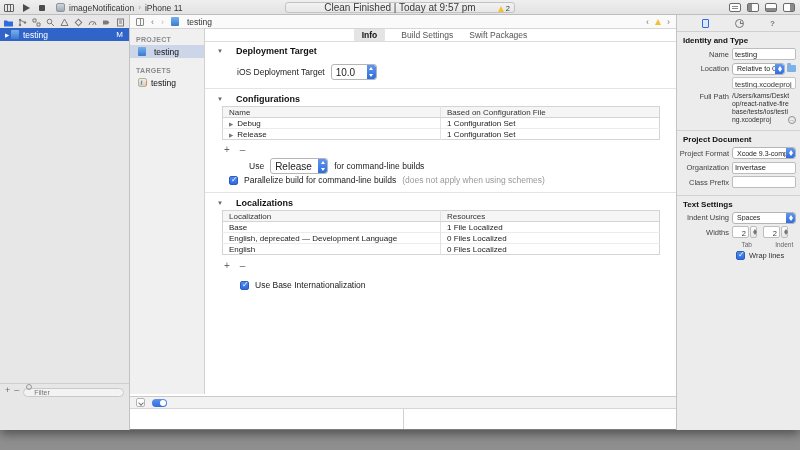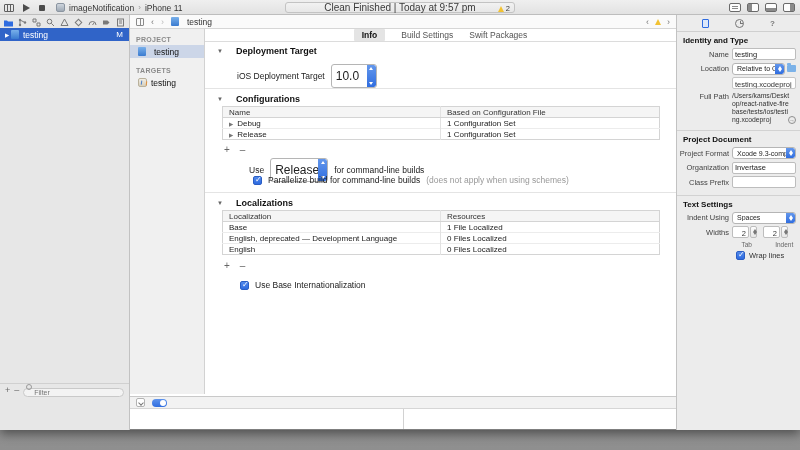--- a/index.html
+++ b/index.html
@@ -78,22 +78,22 @@
   .target-icon { width:9px; height:9px; border-radius:2px; background:linear-gradient(#f2ede2,#d6cfbd); border:1px solid #b9b19c; position:relative; flex:none; }
   .target-icon::before { content:""; position:absolute; left:2px; top:2px; width:4px; height:4px;
       border-left:1px solid #4a7ec9; border-right:1px solid #e08f3c; transform:rotate(8deg); }
 
   .content { position:absolute; left:75px; top:27px; width:471px; height:354px; background:#fff; }
   .sec-header { position:absolute; font-size:9px; font-weight:bold; color:#111; display:flex; align-items:center; gap:13px; }
   .sec-header .disc { font-size:6px; color:#666; font-weight:normal; }
   .divider { position:absolute; left:0; right:0; height:1px; background:#e4e4e4; }
   .form-row { position:absolute; display:flex; align-items:center; gap:6px; font-size:8.5px; color:#222; }
 
-  .popup { display:inline-flex; align-items:center; height:24px; background:#fff; border:1px solid #b5b5b5;
-           border-radius:3px; font-size:12px; color:#222; padding-left:4px; overflow:hidden; }
+  .popup { display:inline-flex; align-items:center; height:16px; background:#fff; border:1px solid #b5b5b5;
+           border-radius:3px; font-size:10px; color:#222; padding-left:4px; overflow:hidden; }
   .popup .pop-label { white-space:nowrap; overflow:hidden; }
   .pop-arrows { width:9px; align-self:stretch; margin-left:auto; background:linear-gradient(#6397ec,#2f6de0);
                 border-radius:0 2px 2px 0; position:relative; flex:none; }
   .pop-arrows::before, .pop-arrows::after { content:""; position:absolute; left:2.5px; width:0; height:0;
       border-left:2px solid transparent; border-right:2px solid transparent; }
   .pop-arrows::before { top:2px; border-bottom:3px solid #fff; }
   .pop-arrows::after { bottom:2px; border-top:3px solid #fff; }
 
   .checkbox { width:9px; height:9px; border-radius:2px; background:linear-gradient(#5289ea,#2e6be0);
               border:1px solid #2a5dc4; position:relative; flex:none; }
@@ -335,21 +335,21 @@
         <span>–</span>
       </div>
       <div class="form-row" style="left:44px; top:116px;">
         <span>Use</span>
         <span class="popup" style="width:58px;">
           <span class="pop-label">Release</span>
           <span class="pop-arrows"></span>
         </span>
         <span>for command-line builds</span>
       </div>
-      <div class="form-row" style="left:48px; top:133px;">
+      <div class="form-row" style="left:24px; top:133px;">
         <span class="checkbox"></span>
         <span>Parallelize build for command-line builds</span>
         <span class="note">(does not apply when using schemes)</span>
       </div>
       <div class="divider" style="top:150px;"></div>
 
       <div class="sec-header" style="left:12px; top:156px;">
         <span class="disc">▼</span>
         <span>Localizations</span>
       </div>

